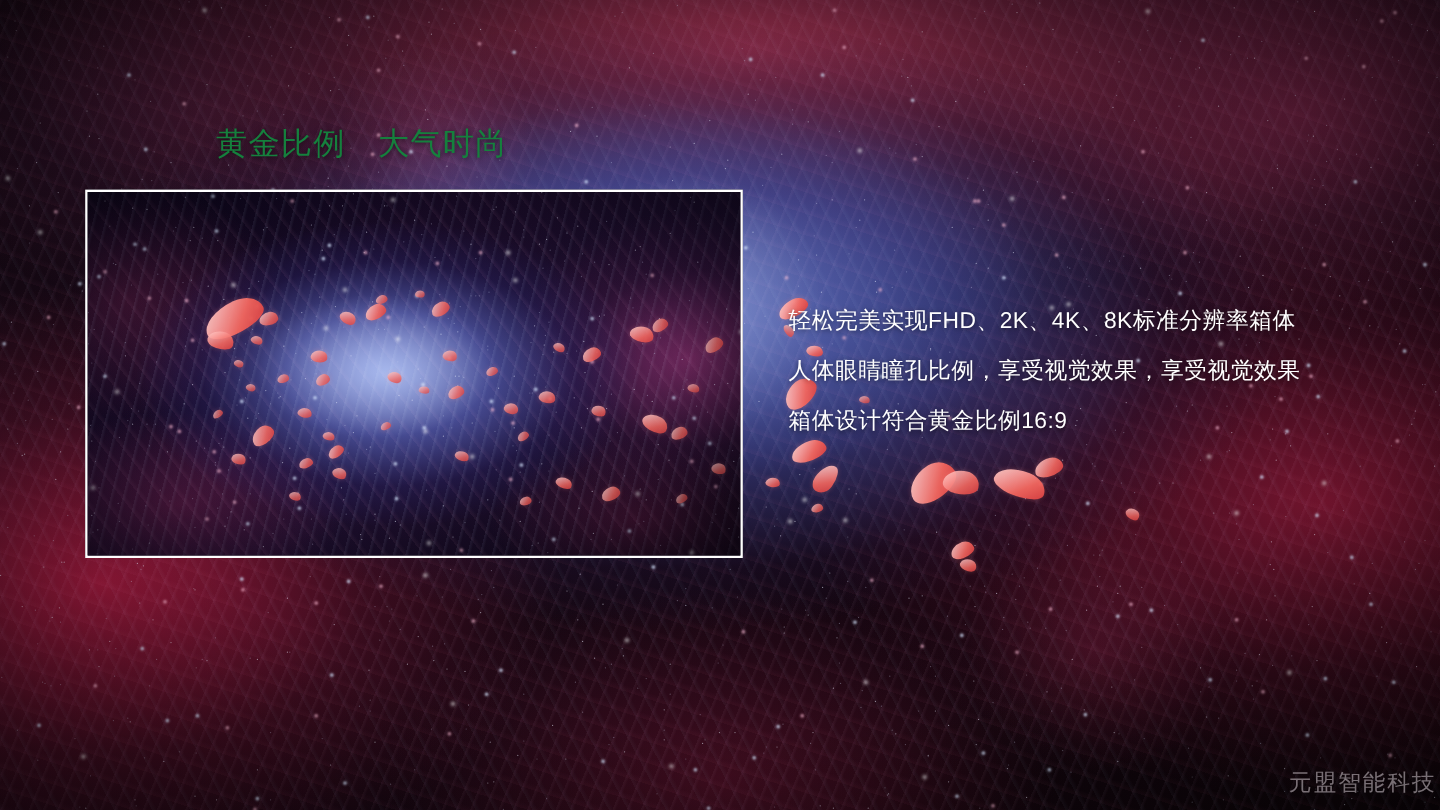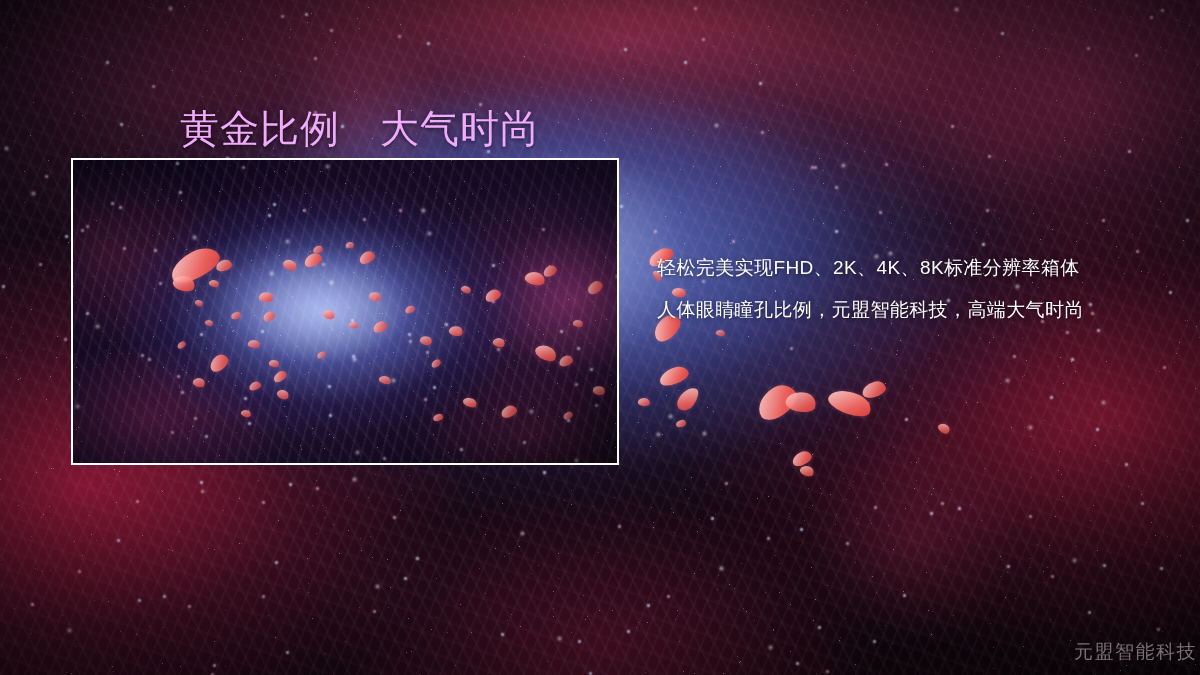--- a/index.html
+++ b/index.html
@@ -114,22 +114,22 @@
     background: linear-gradient(135deg, #ffd9d4 0%, #fba3a0 30%, #f4675f 62%, #d83a3c 100%);
     box-shadow: 0 0 4px rgba(255,140,140,0.30);
     pointer-events: none;
   }
 
   
   #slide-title {
     position: absolute;
     left: 180px;
     top: 102px;
-    font-size: 39px;
-    color: #f0abfc;
+    font-size: 26px;
+    color: #15803d;
     letter-spacing: 1px;
     white-space: pre;
     text-shadow: 0 1px 4px rgba(0,0,0,0.55);
   }
 
   #body-text {
     position: absolute;
     left: 657px;
     top: 247px;
     width: 500px;
@@ -237,18 +237,19 @@
         <div class="petal" style="left: 168px; top: 250px; width: 10px; height: 7px; transform: rotate(24deg); opacity: 0.76;"></div>
         <div class="petal" style="left: 104px; top: 182px; width: 9px; height: 6px; transform: rotate(-28deg); opacity: 0.74;"></div>
       </div>
     <div class="inner-bg" id="inner-vignette"></div>
   </div>
 
   <div id="slide-title">黄金比例　大气时尚</div>
 
   <div id="body-text">
     <div class="body-line">轻松完美实现FHD、2K、4K、8K标准分辨率箱体</div>
-    <div class="body-line">人体眼睛瞳孔比例，元盟智能科技，高端大气时尚</div>
+    <div class="body-line">人体眼睛瞳孔比例，享受视觉效果，享受视觉效果</div>
+    <div class="body-line">箱体设计符合黄金比例16:9</div>
   </div>
 
   <div id="watermark">元盟智能科技</div>
 
 </div>
 
 </body></html>

